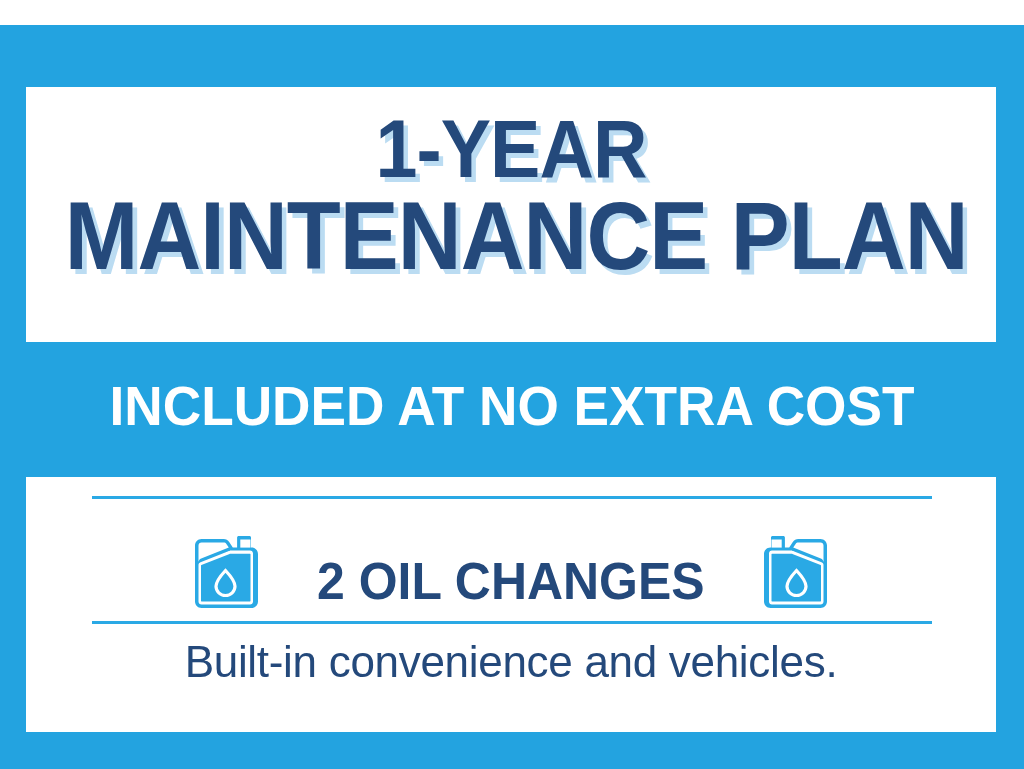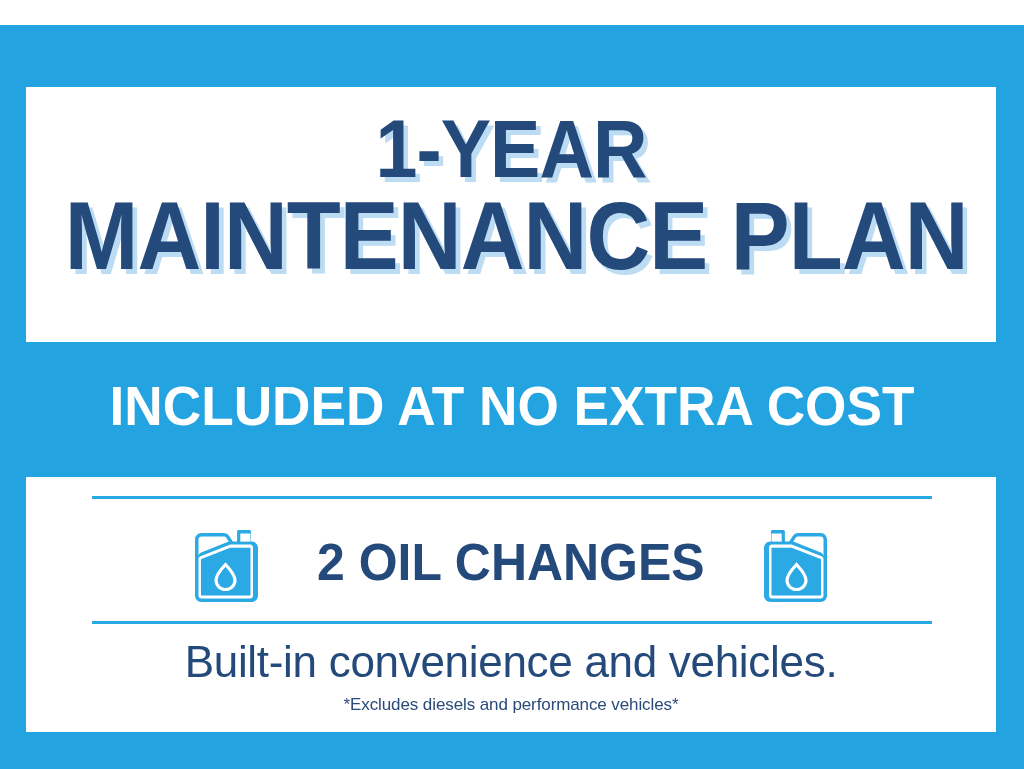--- a/index.html
+++ b/index.html
@@ -84,21 +84,21 @@
   .rule-top { top: 19px; }
   .rule-bottom { top: 144px; }
 
   .feature-row {
     position: absolute;
     left: 0;
     right: 0;
     top: 36px;
     height: 98px;
     display: flex;
-    align-items: center;
+    align-items: flex-end;
     justify-content: center;
     gap: 46px;
   }
   .jug { display: block; width: 76px; height: 86px; flex: none; }
   .jug-right { transform: scaleX(-1); }
   .feature-label {
     color: #24497b;
     font-family: "Liberation Sans Narrow", "Liberation Sans", sans-serif;
     font-weight: bold;
     font-size: 52px;
@@ -172,16 +172,15 @@
         <path fill="#ffffff" d="M42.8 25.6H63c1.7 0 3 1.3 3 3v47.9c0 1.7-1.3 3-3 3H14.5c-1.7 0-3-1.3-3-3V40.1c0-1.3 0.8-2.4 2-2.8l27.2-10.9c0.7-0.3 1.4-0.4 2.1-0.4z"></path>
         <path fill="#2aa9e5" d="M43 28.8H63c0.3 0 0.5 0.2 0.5 0.5v46.8c0 0.3-0.2 0.5-0.5 0.5H14.5c-0.3 0-0.5-0.2-0.5-0.5V40.6c0-0.3 0.2-0.5 0.4-0.6l28.2-11.1c0.1-0.1 0.3-0.1 0.4-0.1z"></path>
         <path fill="none" stroke="#ffffff" stroke-width="3.2" d="M38.5 45.5c0 0-9.5 10.2-9.5 15.8 0 5.2 4.3 9.2 9.5 9.2s9.5-4 9.5-9.2c0-5.6-9.5-15.8-9.5-15.8z"></path>
       </svg>
 
     </div>
 
     <div class="rule rule-bottom"></div>
 
     <div class="tagline">Built-in convenience and vehicles.</div>
-    <div class="disclaimer">*Excludes diesels and performance vehicles*</div>
   </div>
 
 </div>
 
 </body></html>

